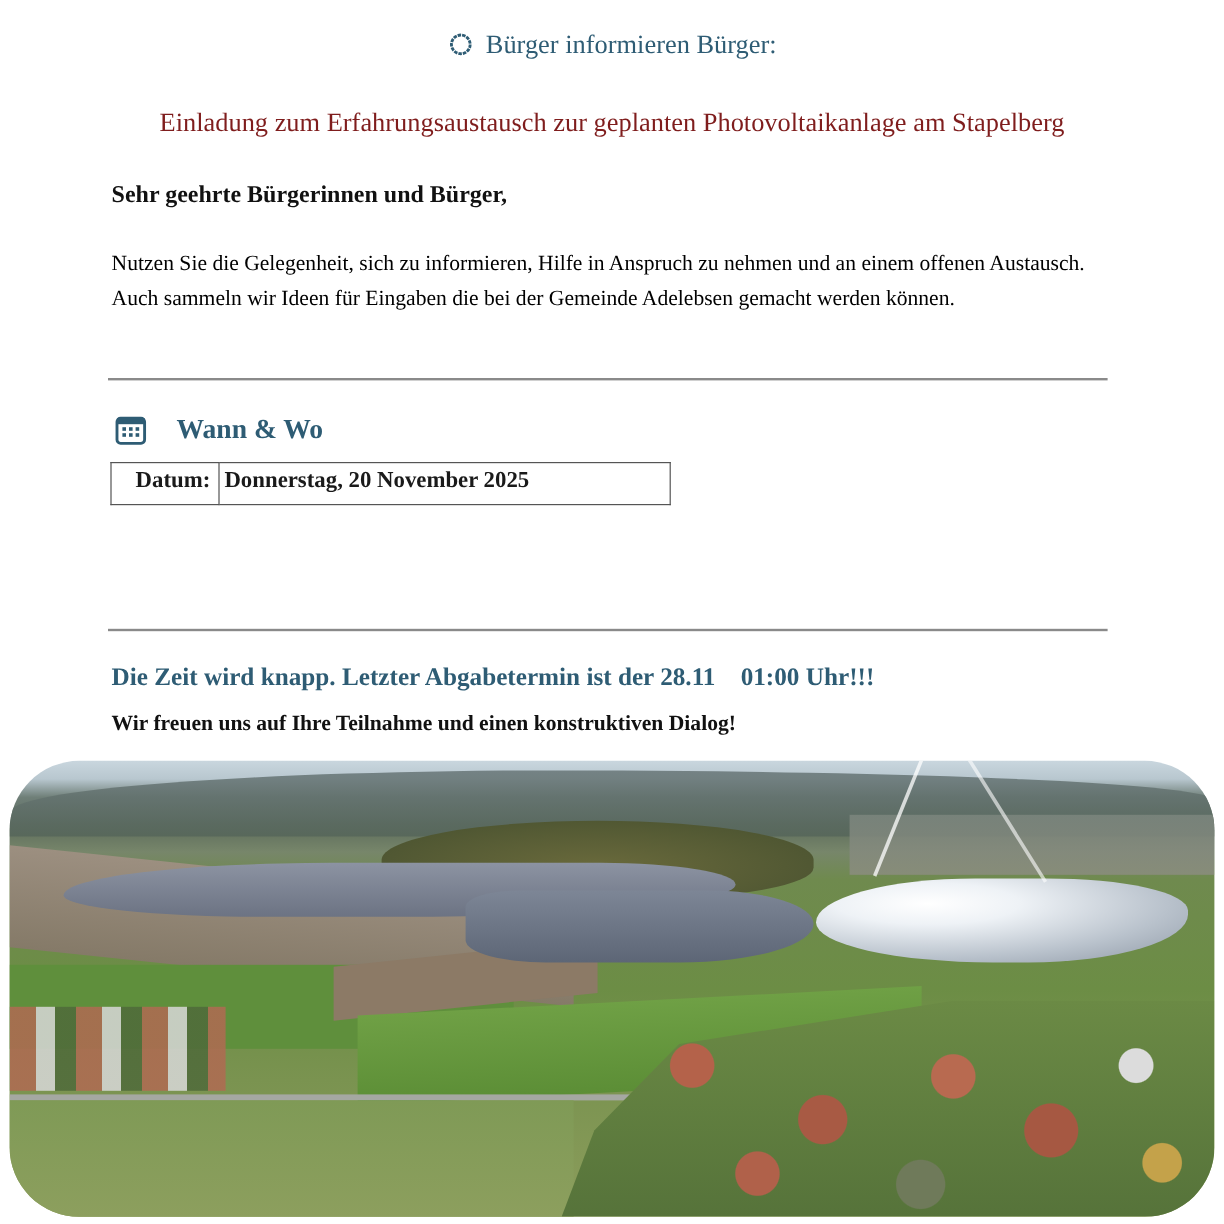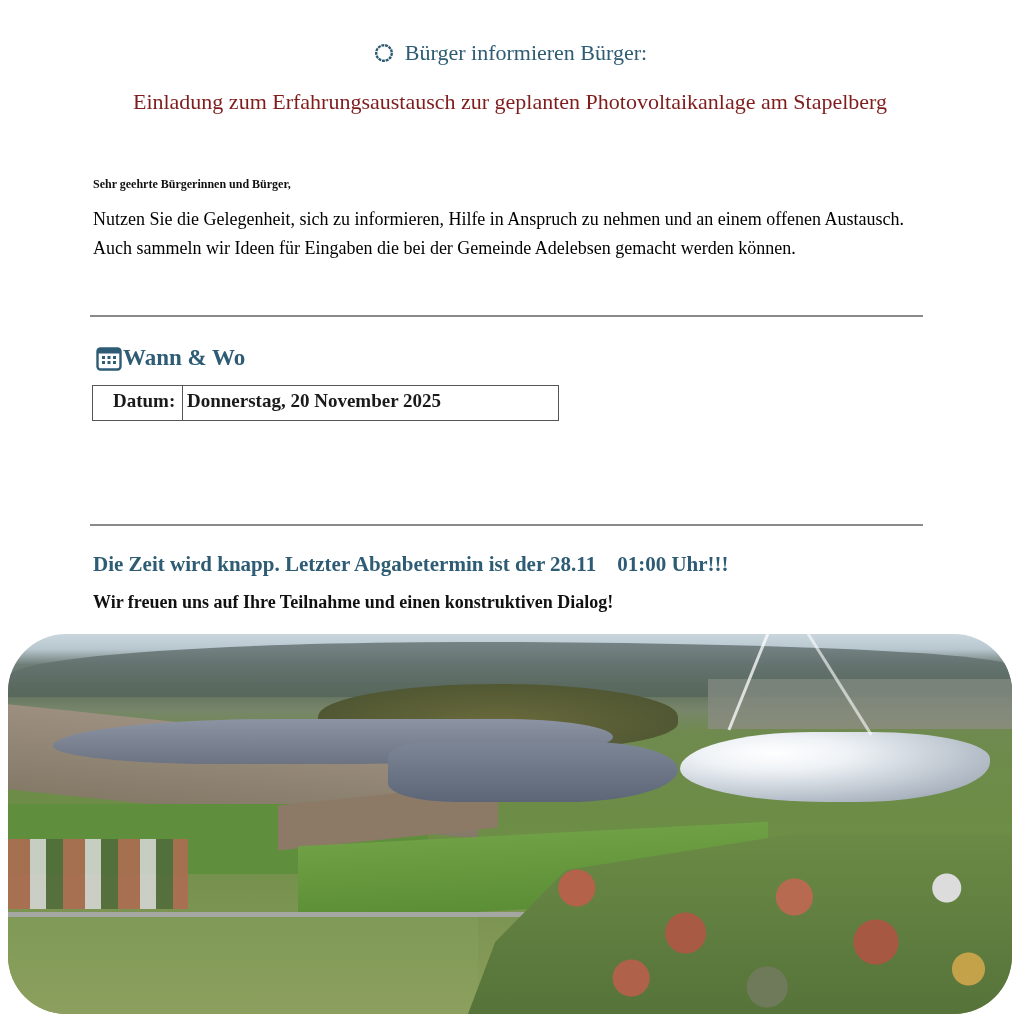--- a/index.html
+++ b/index.html
@@ -1,47 +1,47 @@
 <!DOCTYPE html>
 <html><head>
   <meta charset="utf-8">
   <style>
     * { box-sizing: border-box; margin: 0; padding: 0; }
     html, body { width: 1020px; height: 1020px; background: #ffffff; overflow: hidden; }
     body { position: relative; font-family: "DejaVu Serif", "Liberation Serif", serif; color: #1a1a1a; }
 
     .heading-row {
-      position: absolute; top: 40px; left: 0; width: 1020px;
+      position: absolute; top: 24px; left: 0; width: 1020px;
       display: flex; justify-content: center; align-items: center; gap: 10px;
       color: #2e5c74; font-family: "Liberation Serif", serif; font-size: 22px;
     }
     .gear-icon { width: 22px; height: 22px; display: inline-block; }
 
     .title {
       position: absolute; top: 86px; left: 100px; width: 820px;
       text-align: center; color: #7f1d1d;
       font-family: "Liberation Serif", serif; font-size: 22px; line-height: 31px;
     }
 
     .salutation {
-      position: absolute; top: 177px; left: 93px;
-      font-family: "Liberation Serif", serif; font-weight: bold; font-size: 12px; color: #111;
+      position: absolute; top: 151px; left: 93px;
+      font-family: "Liberation Serif", serif; font-weight: bold; font-size: 20px; color: #111;
     }
     .intro {
       position: absolute; top: 205px; left: 93px; width: 830px;
       font-family: "Liberation Serif", serif; font-size: 18px; line-height: 29px; color: #000000;
     }
 
     .rule { position: absolute; left: 90px; width: 833px; height: 2px; background: #8a8a8a; }
     .rule.r1 { top: 315px; }
     .rule.r2 { top: 524px; }
 
     .section-heading {
       position: absolute; top: 344px; left: 95px;
-      display: flex; align-items: center; gap: 0;
+      display: flex; align-items: center; gap: 24px;
       color: #2e5c74; font-family: "Liberation Serif", serif; font-weight: bold; font-size: 23px;
     }
     .calendar-icon { width: 28px; height: 28px; display: inline-block; }
 
     table.info {
       position: absolute; top: 385px; left: 92px; width: 467px;
       border-collapse: collapse; font-family: "Liberation Serif", serif; font-size: 19px;
     }
     table.info td { border: 1.5px solid #555; padding: 4px 4px 0 4px; vertical-align: top; }
     table.info td.label { width: 90px; padding-left: 20px; }

